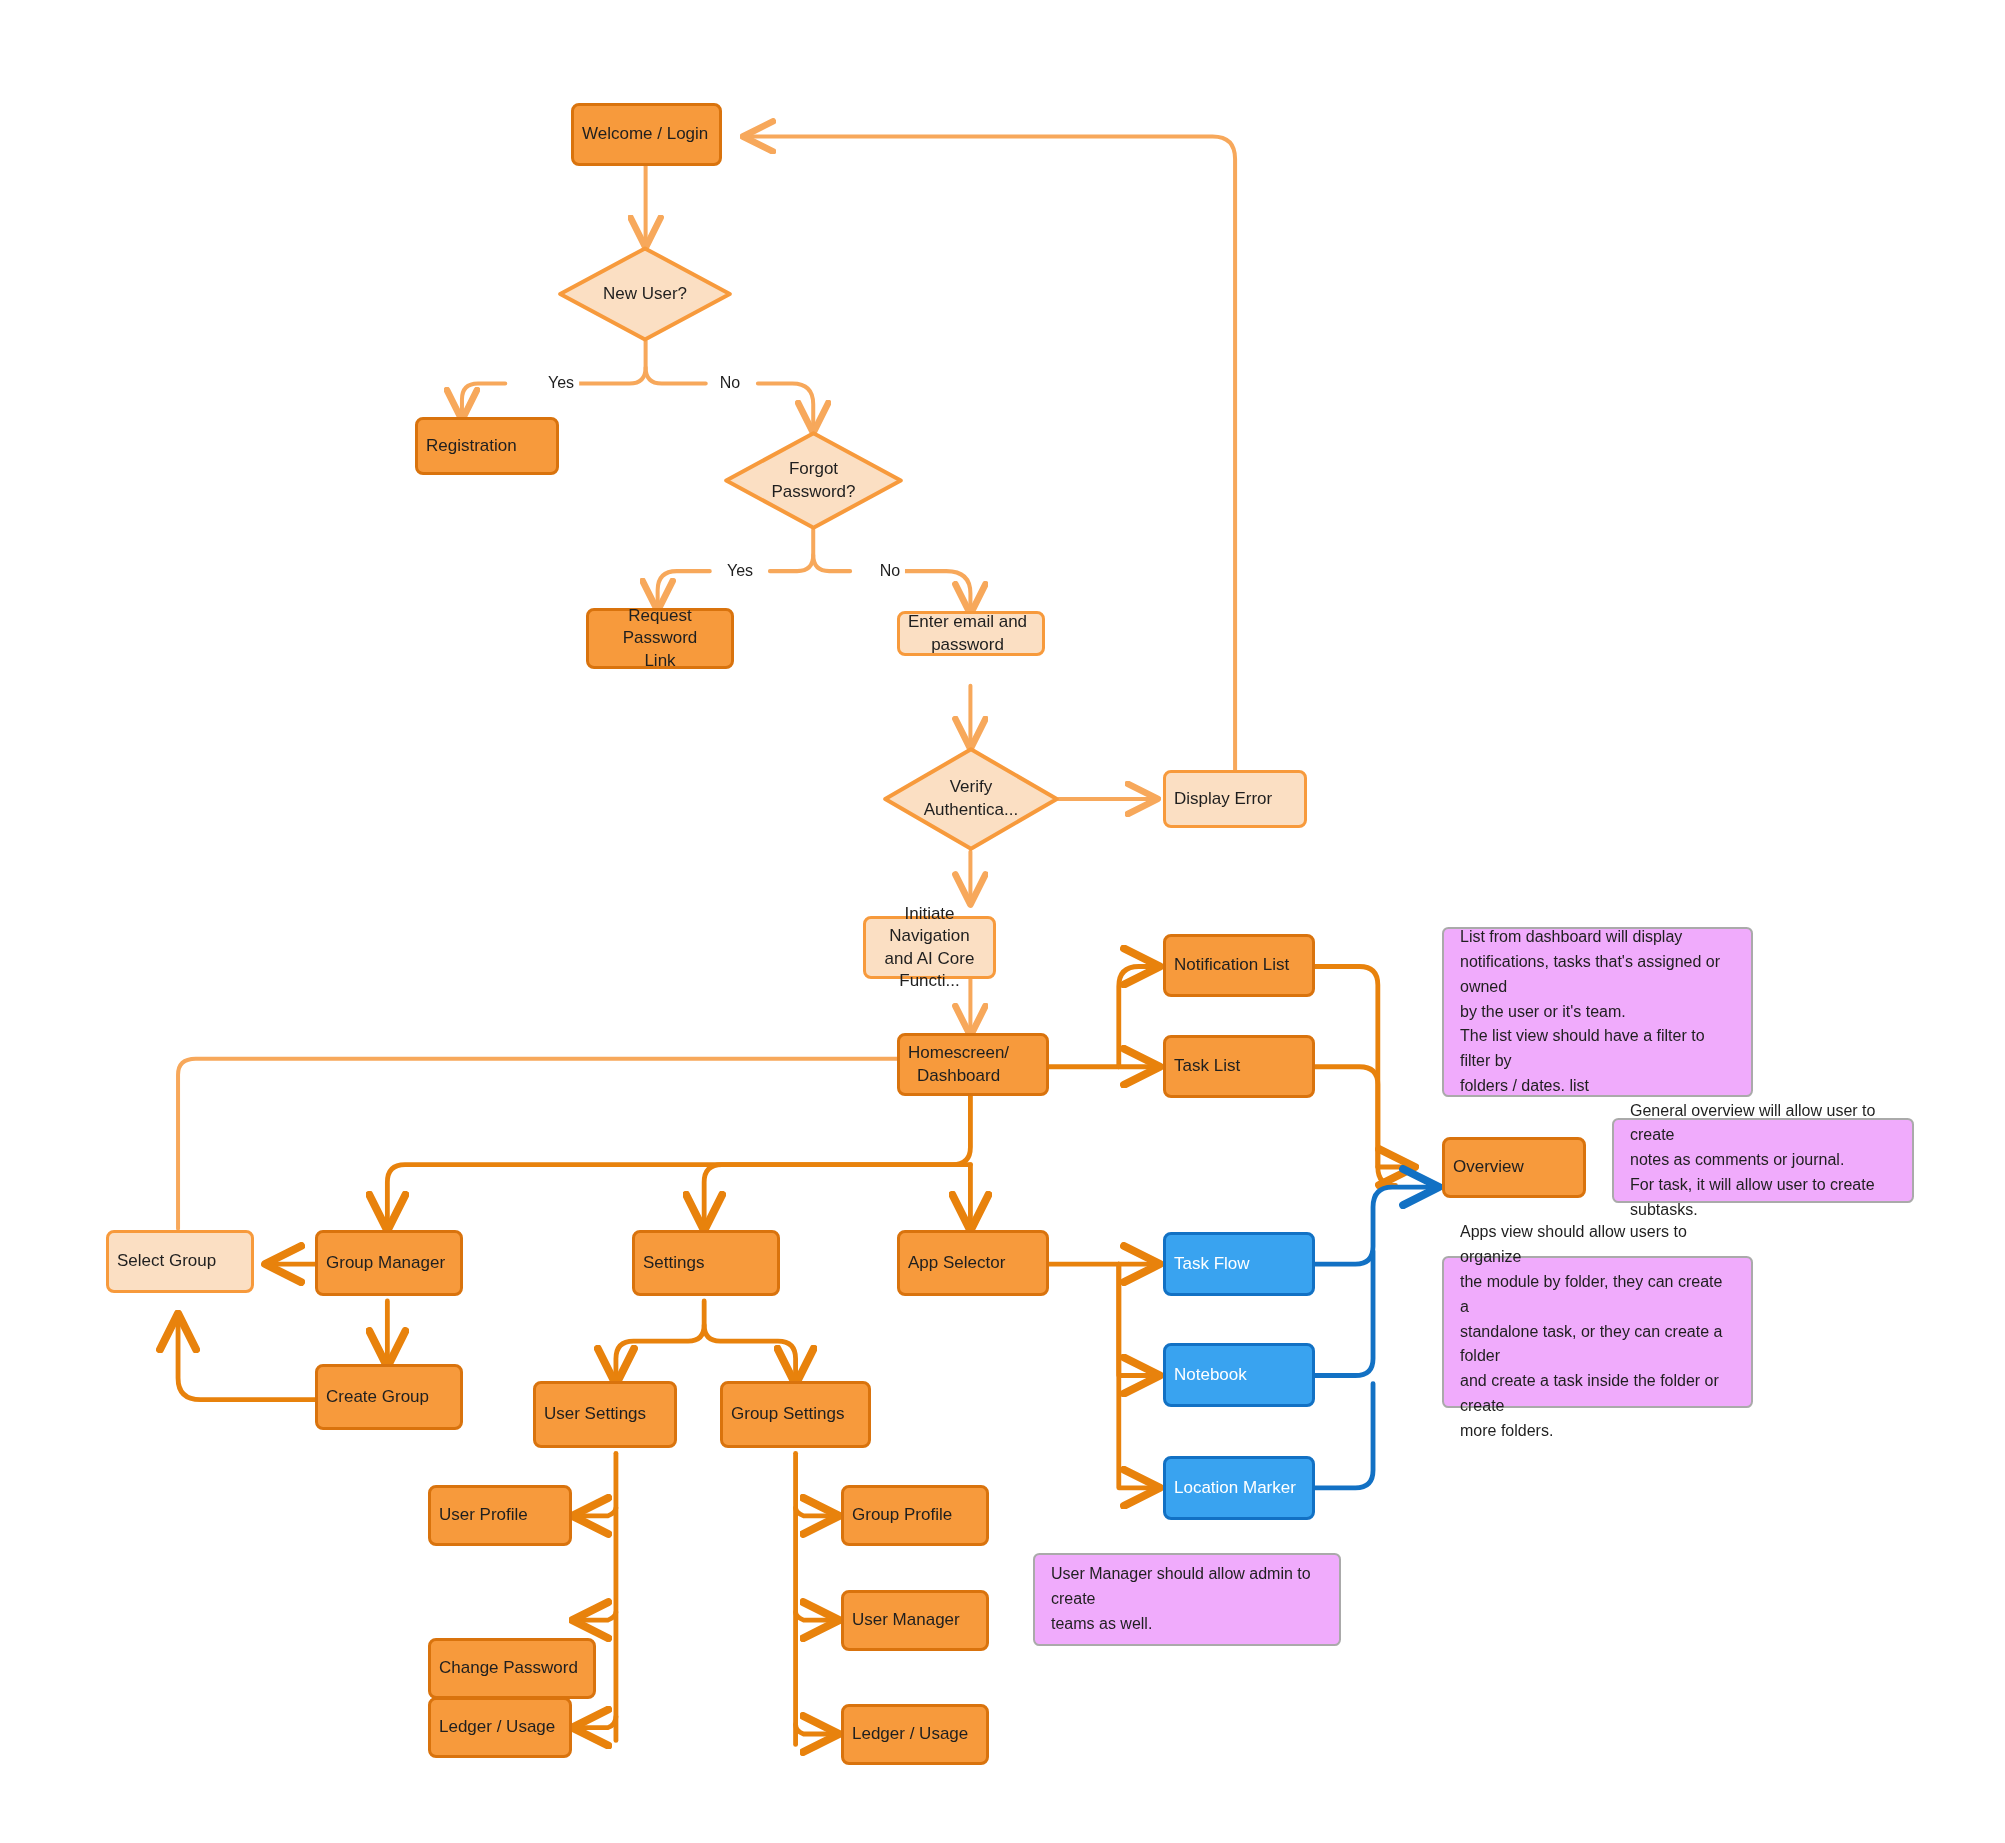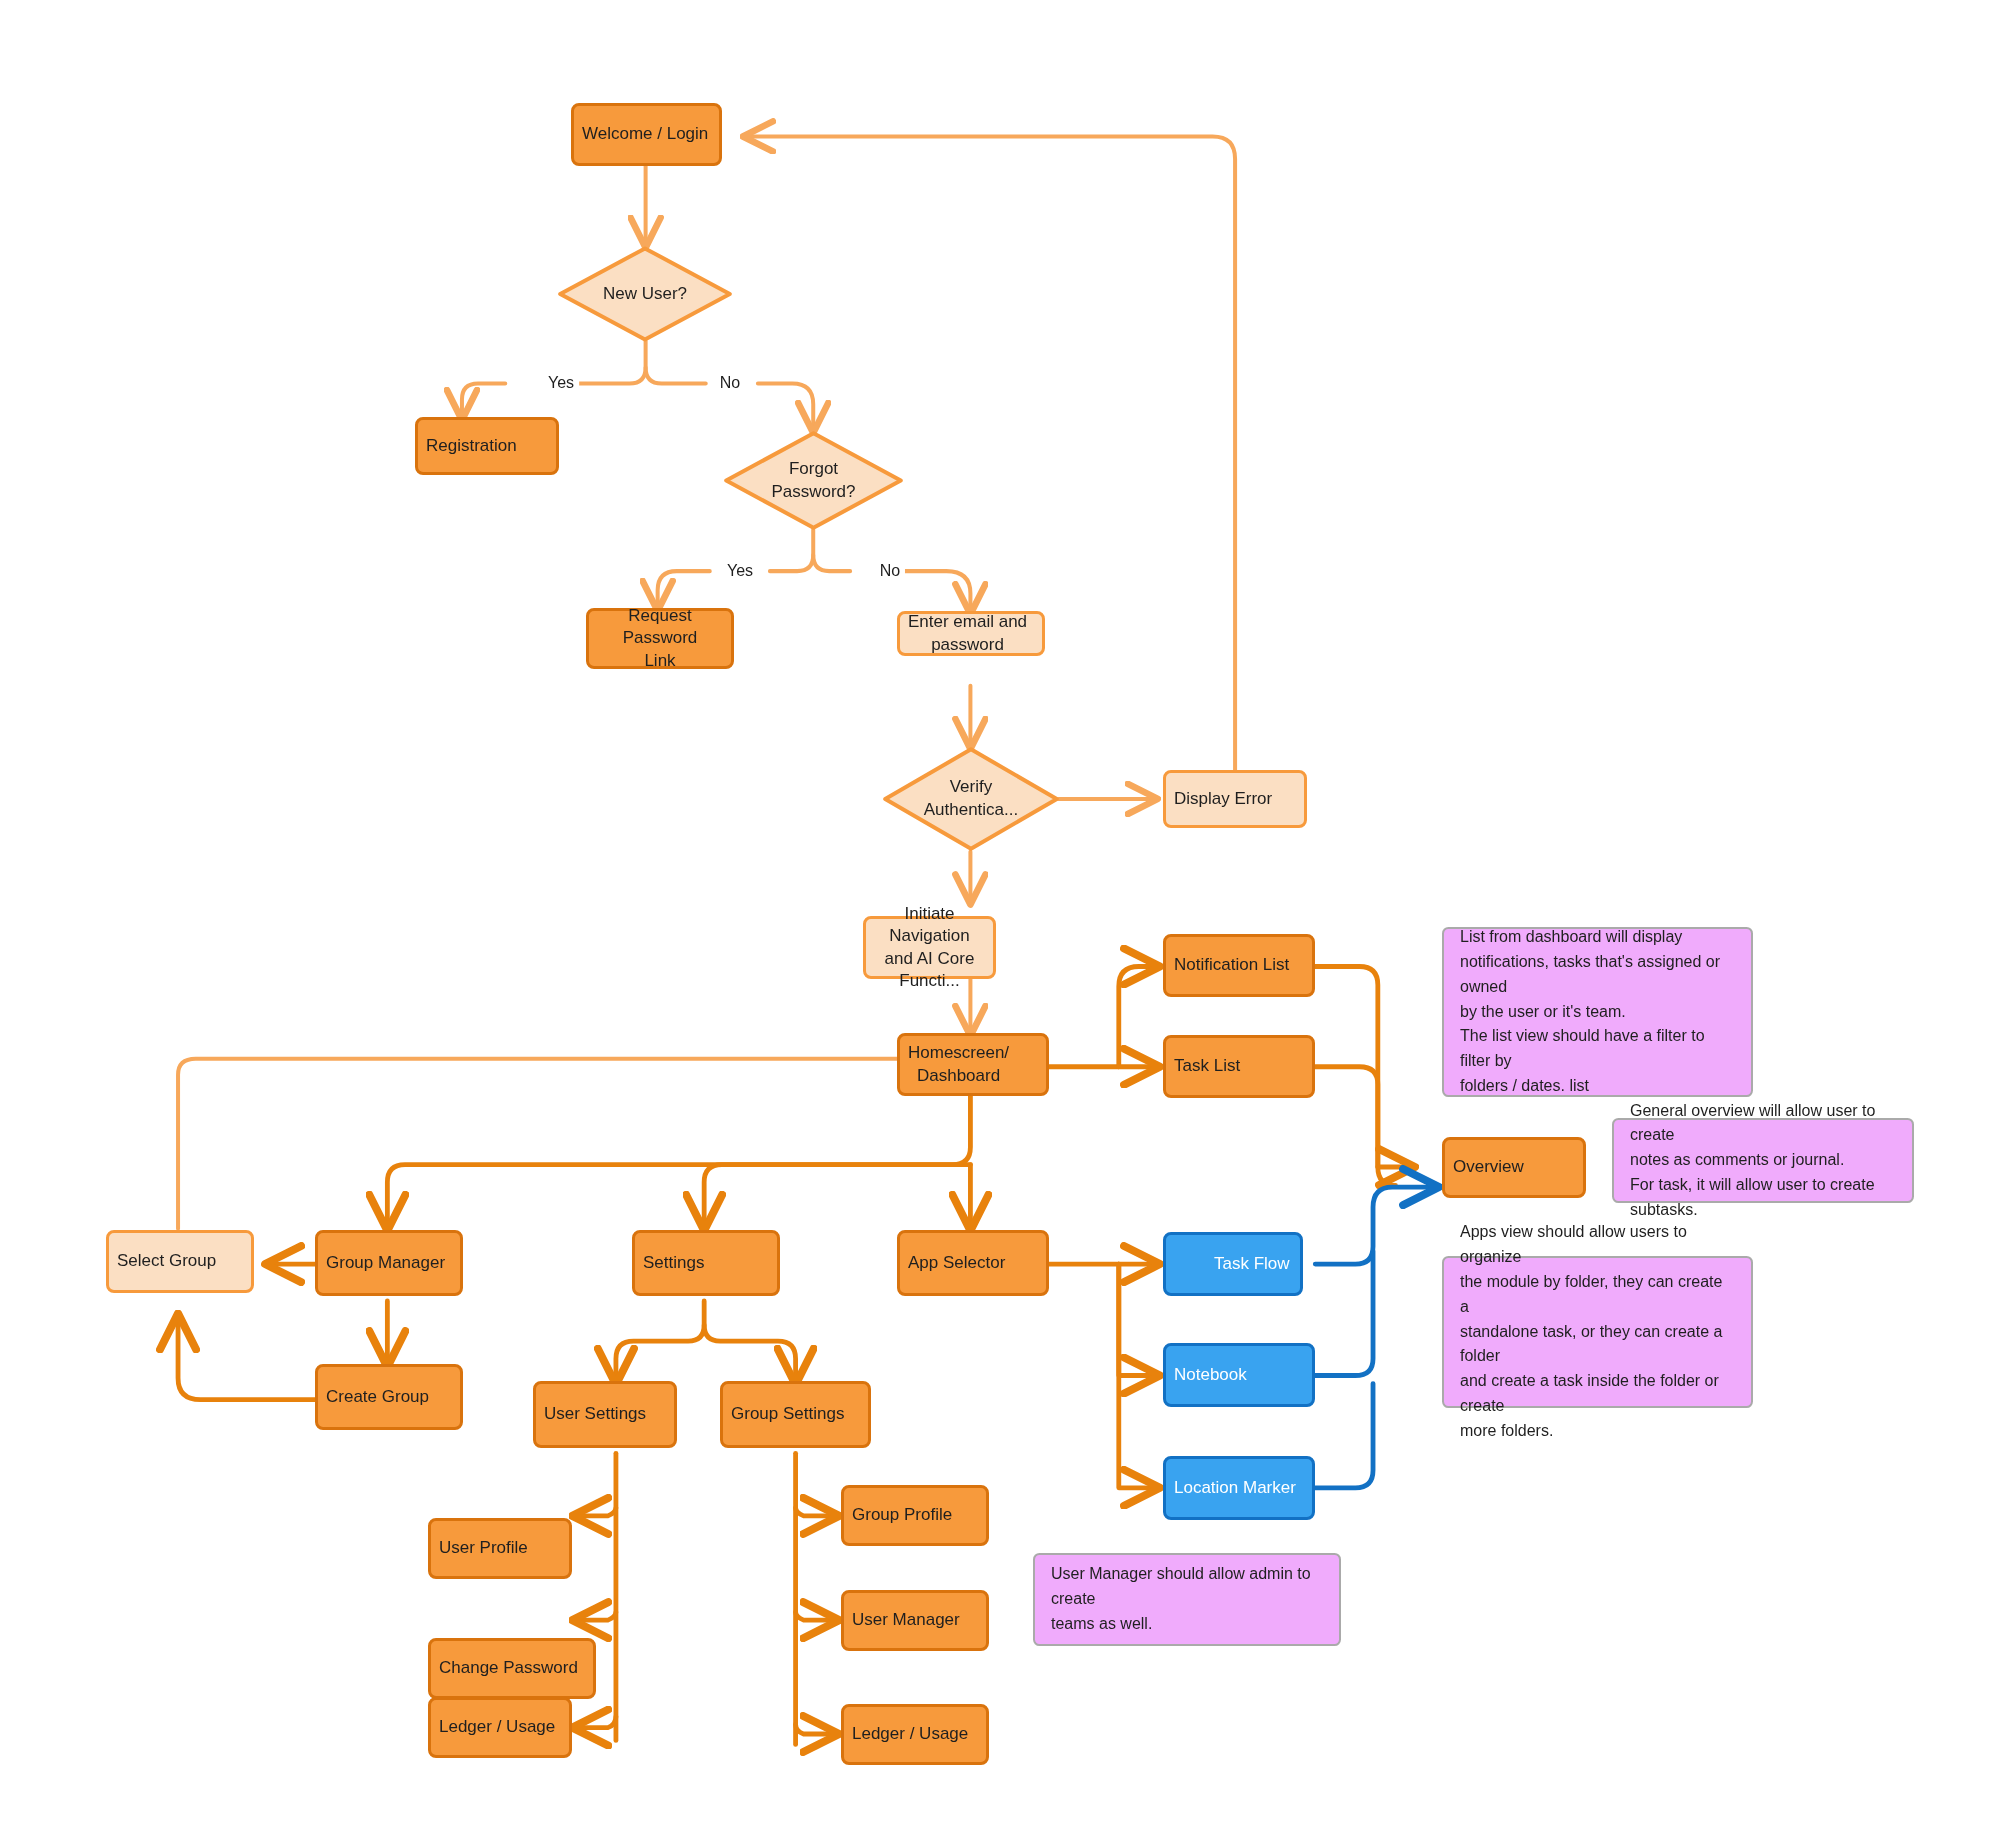--- a/index.html
+++ b/index.html
@@ -197,21 +197,21 @@
   </div>
 
   <div class="node n-solid" style="left:632px;top:1230px;width:148px;height:66px;">
     <span class="lbl">Settings</span>
   </div>
 
   <div class="node n-solid" style="left:897px;top:1230px;width:152px;height:66px;">
     <span class="lbl">App Selector</span>
   </div>
 
-  <div class="node n-blue" style="left:1163px;top:1232px;width:140px;height:64px;padding-left:40px;">
+  <div class="node n-blue" style="left:1163px;top:1232px;width:152px;height:64px;">
     <span class="lbl">Task Flow</span>
   </div>
 
   <div class="node n-blue" style="left:1163px;top:1343px;width:152px;height:64px;">
     <span class="lbl">Notebook</span>
   </div>
 
   <div class="node n-blue" style="left:1163px;top:1456px;width:152px;height:64px;">
     <span class="lbl">Location Marker</span>
   </div>
@@ -221,21 +221,21 @@
   </div>
 
   <div class="node n-solid" style="left:533px;top:1381px;width:144px;height:67px;">
     <span class="lbl">User Settings</span>
   </div>
 
   <div class="node n-solid" style="left:720px;top:1381px;width:151px;height:67px;">
     <span class="lbl">Group Settings</span>
   </div>
 
-  <div class="node n-solid" style="left:428px;top:1485px;width:144px;height:61px;margin-top:33px;">
+  <div class="node n-solid" style="left:428px;top:1485px;width:144px;height:61px;">
     <span class="lbl">User Profile</span>
   </div>
 
   <div class="node n-solid" style="left:428px;top:1638px;width:168px;height:61px;">
     <span class="lbl">Change Password</span>
   </div>
 
   <div class="node n-solid" style="left:428px;top:1697px;width:144px;height:61px;">
     <span class="lbl">Ledger / Usage</span>
   </div>

